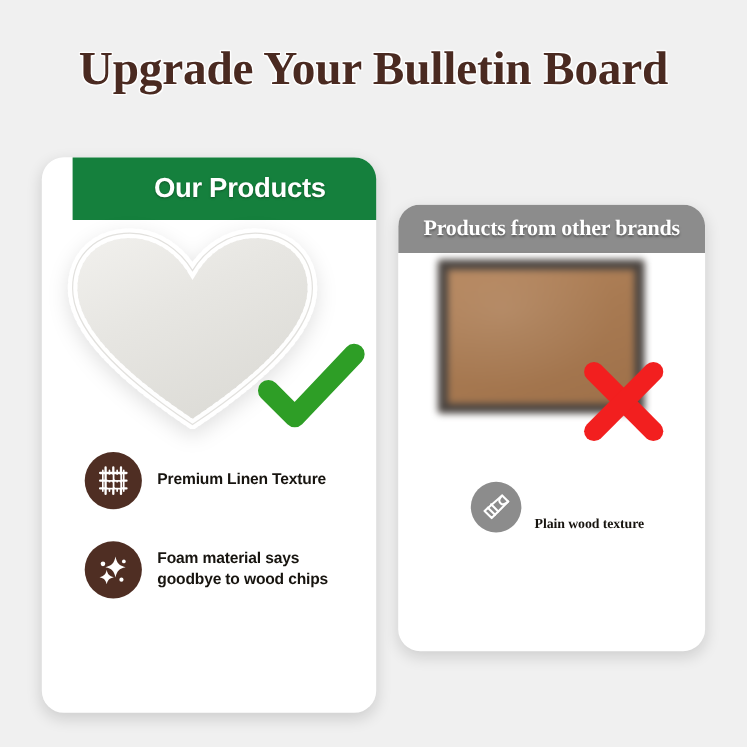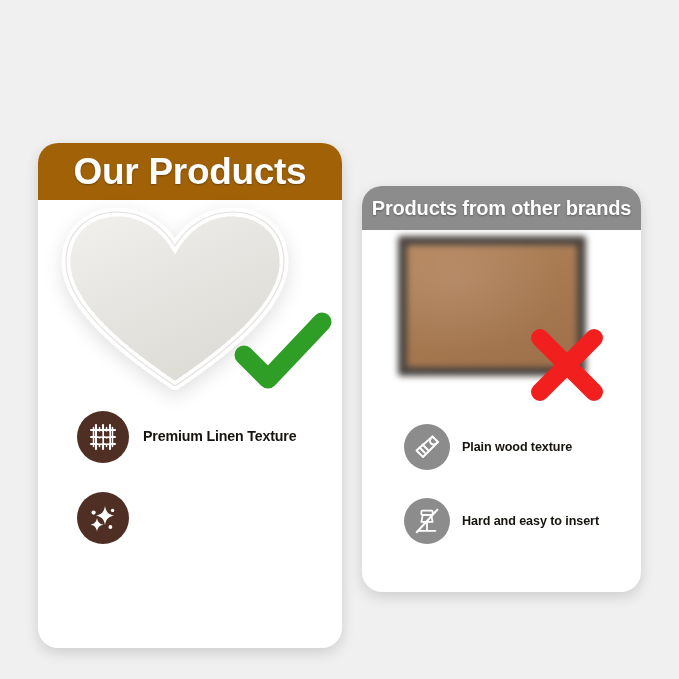--- a/index.html
+++ b/index.html
@@ -30,33 +30,33 @@
 
   
   .card{
     position:absolute;
     background:#ffffff;
     border-radius:20px;
     box-shadow:0 5px 14px rgba(0,0,0,0.14);
     overflow:hidden;
   }
   .card-left{left:38px;top:143px;width:304px;height:505px;}
-  .card-right{left:362px;top:186px;width:279px;height:406px;}
+  .card-right{left:362px;top:186px;width:279px;height:406px;font-family:Liberation Serif, serif;}
 
   .card-header{
     position:absolute;left:0;top:0;width:100%;
     display:flex;align-items:center;justify-content:center;
     color:#ffffff;
     font-weight:700;
     text-shadow:0 1px 2px rgba(0,0,0,0.35);
     box-sizing:border-box;
   }
   .hdr-left{
-    height:57px;background:#a16207;
-    font-size:37px;letter-spacing:-0.3px;
+    height:57px;background:#15803d;
+    font-size:25px;letter-spacing:-0.3px;margin-left:28px;
   }
   .hdr-right{
     height:44px;background:#8c8c8c;
     font-size:20px;letter-spacing:-0.2px;
   }
 
   .card-body{position:absolute;left:0;width:100%;}
   .body-left{top:57px;height:412px;}
   .body-right{top:44px;height:423px;}
 
@@ -107,21 +107,21 @@
   
   .features{position:absolute;left:0;width:100%;}
   .feat-left{top:196px;}
   .feat-right{top:180px;}
 
   .row{
     display:flex;align-items:center;
     box-sizing:border-box;
   }
   .row-left{padding:0 14px 0 39px;height:81px;}
-  .row-right{padding:0 10px 0 42px;height:74px;}
+  .row-right{padding:0 10px 0 66px;height:74px;align-items:flex-end;}
 
   .badge{
     flex:0 0 auto;border-radius:50%;
     display:flex;align-items:center;justify-content:center;
   }
   .badge-left{width:52px;height:52px;background:#4f2e23;}
   .badge-right{width:46px;height:46px;background:#8c8c8c;}
 
   .feat-text{
     color:#17140f;
@@ -130,20 +130,21 @@
   .txt-left{margin-left:14px;font-size:14.2px;font-weight:600;letter-spacing:-0.15px;}
   .txt-right{margin-left:12px;font-size:12.6px;font-weight:600;letter-spacing:-0.1px;}
 
   svg{display:block;}
 </style>
 </head>
 <body>
 
 <div id="stage">
 
+  <div class="title">Upgrade Your Bulletin Board</div>
 
   <div class="card card-left">
 
     <div class="card-header hdr-left">
       <span>Our Products</span>
     </div>
 
     <div class="card-body body-left">
 
       <div class="hero hero-left">
@@ -196,20 +197,21 @@
             <svg width="34" height="34" viewBox="0 0 34 34">
               <g fill="#ffffff">
                 <path d="M19 5 C20.2 11.2 22.4 13.4 28.2 14.6 C22.4 15.8 20.2 18 19 24 C17.8 18 15.6 15.8 9.8 14.6 C15.6 13.4 17.8 11.2 19 5 Z"></path>
                 <path d="M11 17 C11.9 21.3 13.4 22.8 17.5 23.7 C13.4 24.6 11.9 26.1 11 30.2 C10.1 26.1 8.6 24.6 4.5 23.7 C8.6 22.8 10.1 21.3 11 17 Z"></path>
                 <circle cx="7.6" cy="11.6" r="2.1"></circle>
                 <circle cx="26.6" cy="9.4" r="1.7"></circle>
                 <circle cx="24.4" cy="26" r="1.9"></circle>
               </g>
             </svg>
           </div>
+          <div class="feat-text txt-left">Foam material says goodbye to wood chips</div>
         </div>
 
       </div>
     </div>
   </div>
 
   <div class="card card-right">
 
     <div class="card-header hdr-right">
       <span>Products from other brands</span>
@@ -241,33 +243,19 @@
                 <path d="M20.5 4.5 L26 10 L11 25 L4.5 18.5 Z"></path>
                 <path d="M20.5 4.5 C17.5 7.5 17 9.5 19 11.5 C21 13.5 23 13 26 10"></path>
                 <path d="M7.5 15.5 L14 22"></path>
                 <path d="M10.5 12.5 L17 19"></path>
               </g>
             </svg>
           </div>
           <div class="feat-text txt-right">Plain wood texture</div>
         </div>
 
-        <div class="row row-right">
-          <div class="badge badge-right">
-            <svg width="30" height="30" viewBox="0 0 32 32">
-              <g fill="none" stroke="#ffffff" stroke-width="1.9" stroke-linejoin="round" stroke-linecap="round">
-                <rect x="10" y="5" width="12" height="4.5" rx="1"></rect>
-                <path d="M11.5 9.5 H20.5 L22 17 H10 Z"></path>
-                <path d="M16 17 V25"></path>
-                <path d="M7 26.5 H25"></path>
-                <path d="M27 4 L5 28" stroke-width="2.2"></path>
-              </g>
-            </svg>
-          </div>
-          <div class="feat-text txt-right">Hard and easy to insert</div>
-        </div>
 
 
       </div>
     </div>
   </div>
 
 </div>
 
 </body></html>

